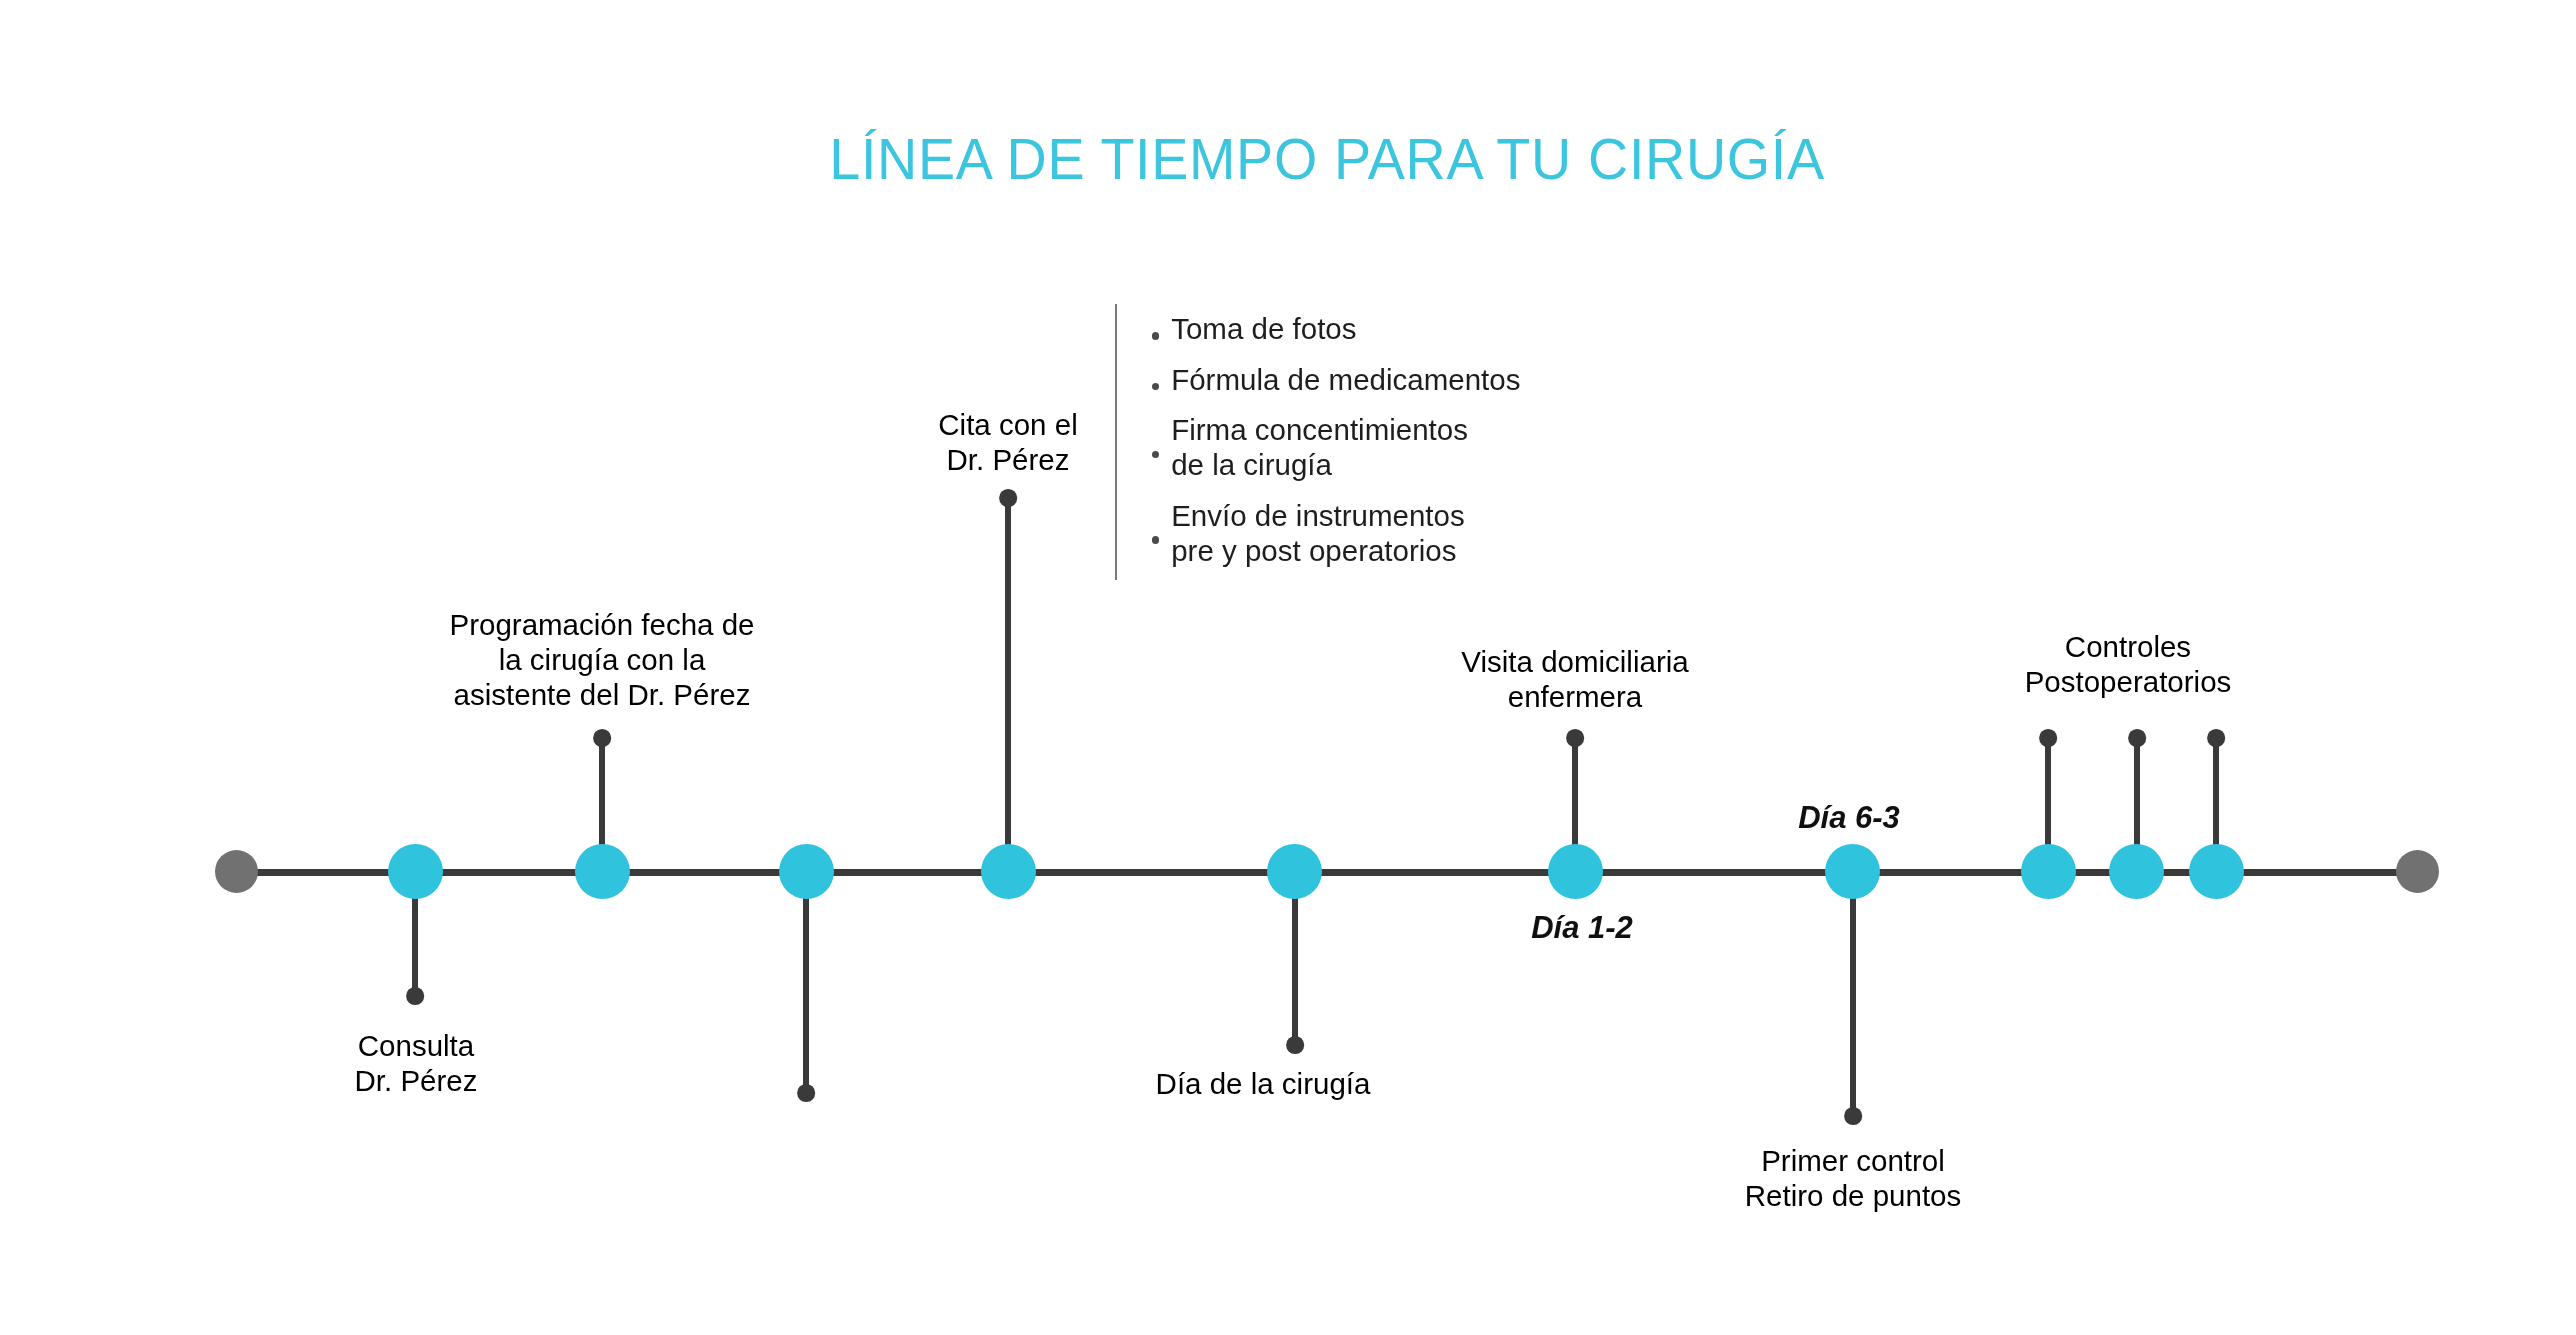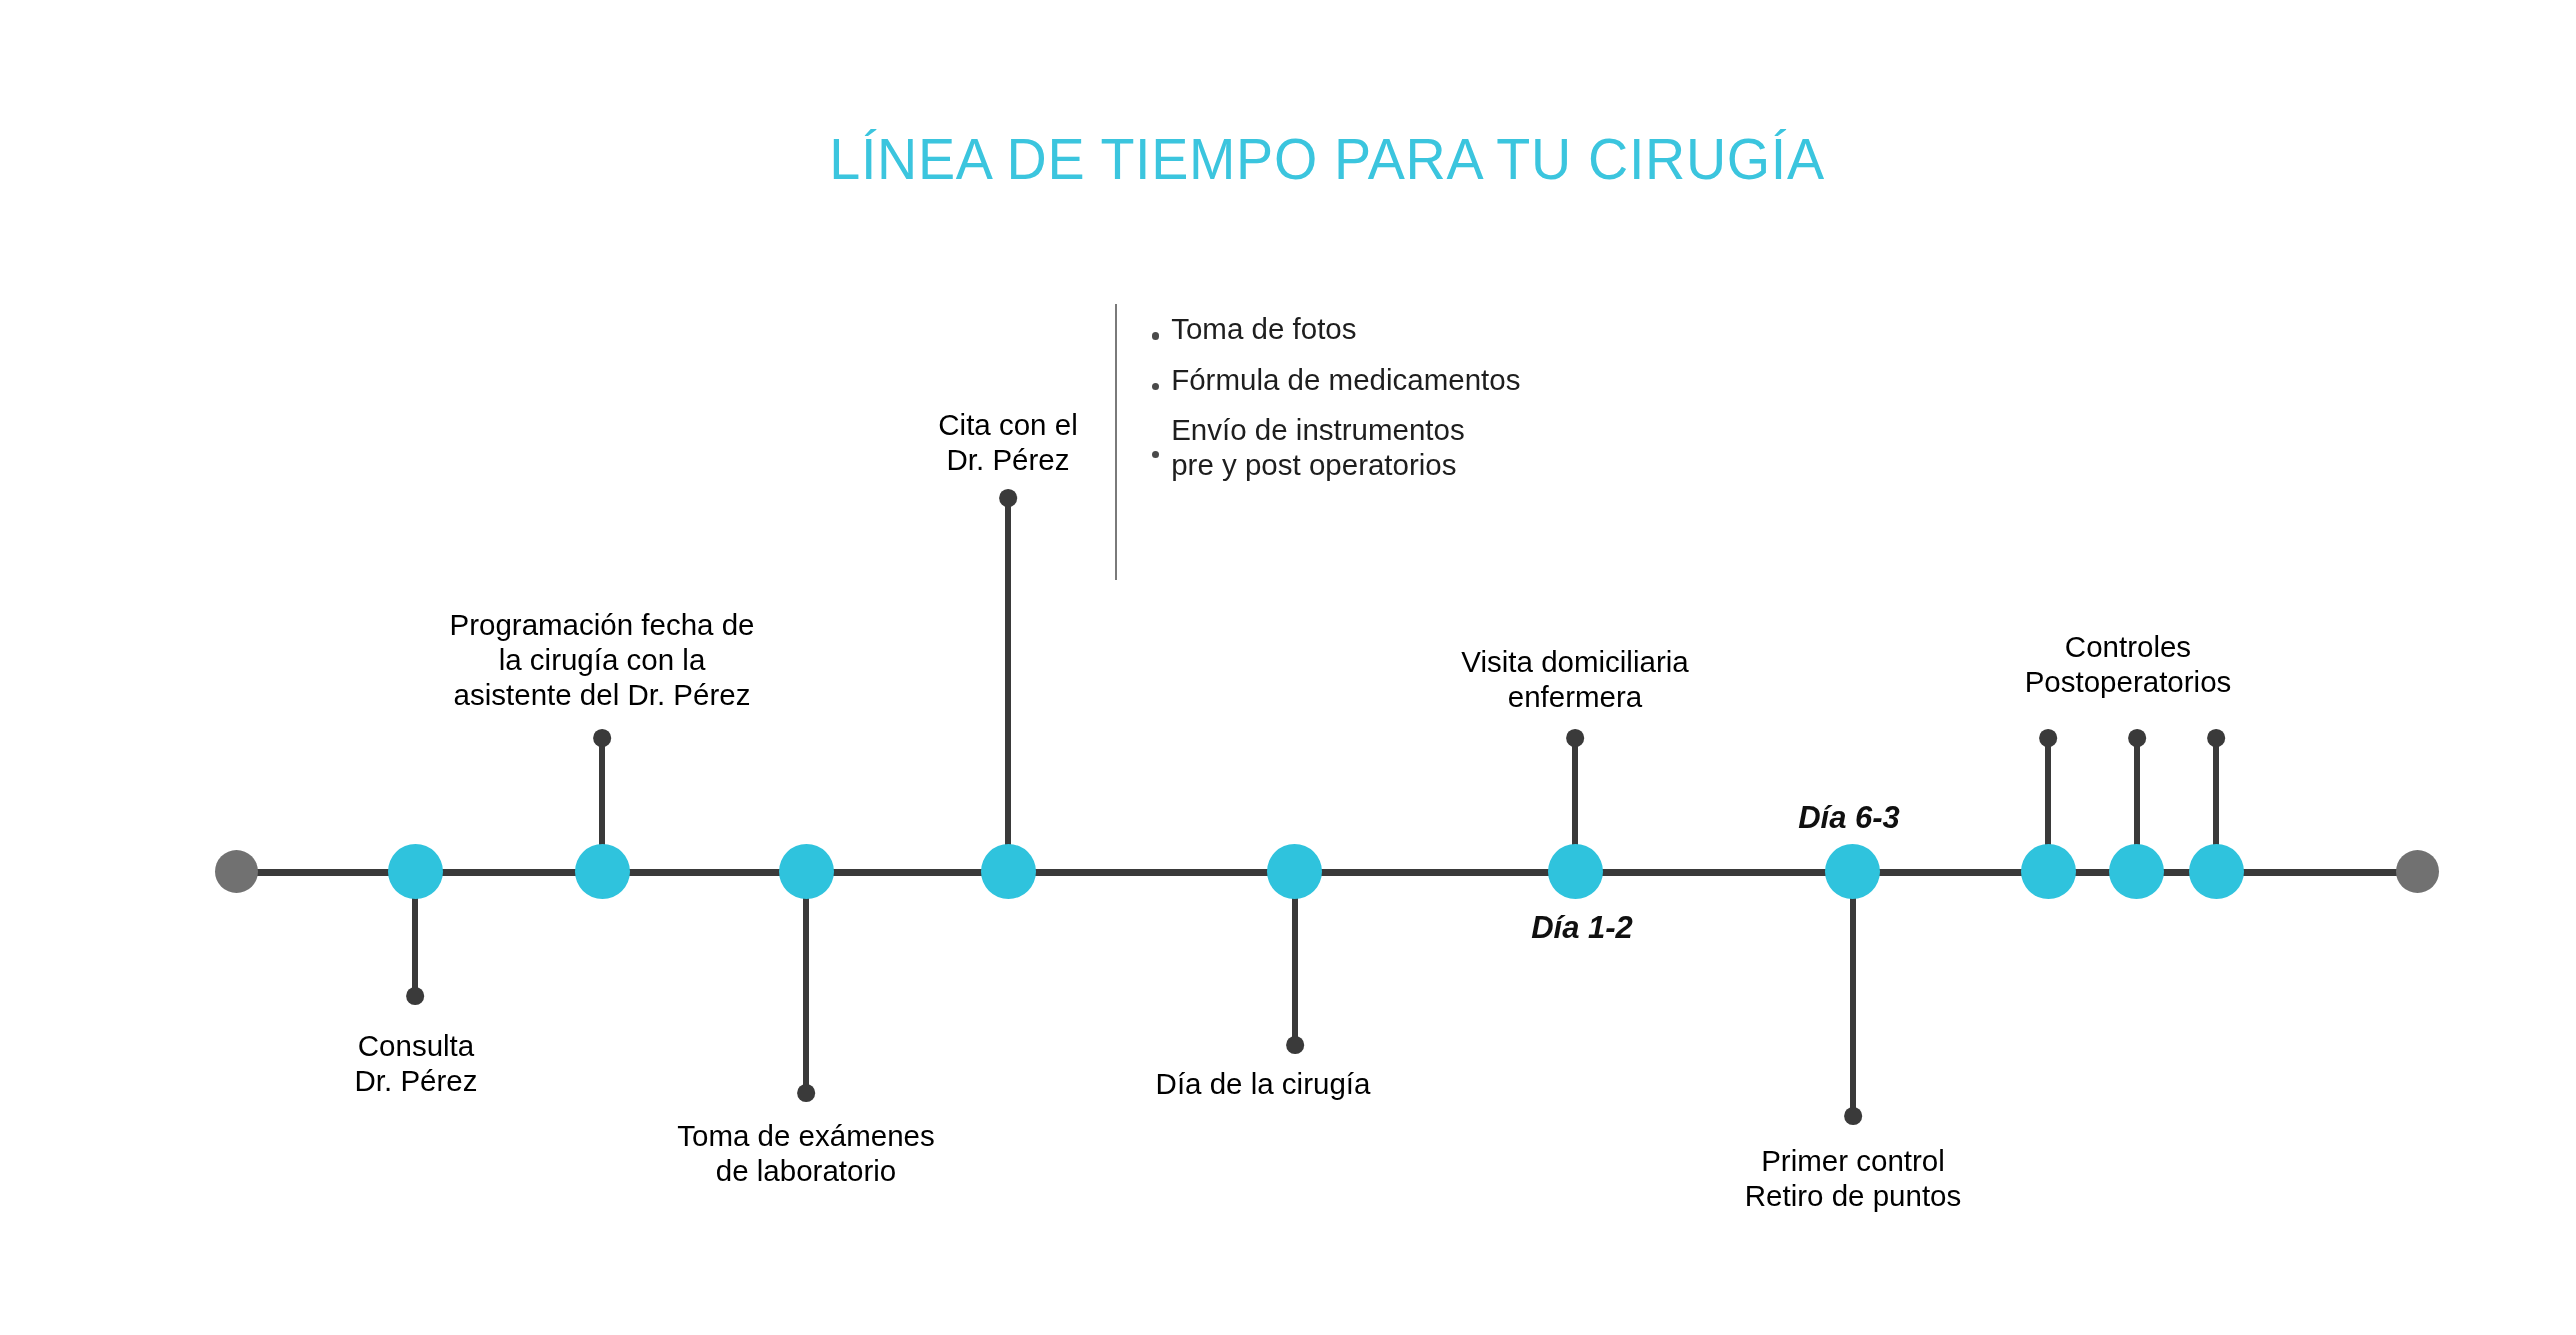--- a/index.html
+++ b/index.html
@@ -122,24 +122,20 @@
 
   <div class="label" style="left:377px;top:1028px;">
     <span class="ln">Consulta</span>
     <span class="ln">Dr. Pérez</span>
   </div>
   <div class="label" style="left:563px;top:607px;">
     <span class="ln">Programación fecha de</span>
     <span class="ln">la cirugía con la</span>
     <span class="ln">asistente del Dr. Pérez</span>
   </div>
-  <div class="label" style="left:767px;top:1118px;">
-    <span class="ln">Toma de exámenes</span>
-    <span class="ln">de laboratorio</span>
-  </div>
   <div class="label" style="left:969px;top:407px;">
     <span class="ln">Cita con el</span>
     <span class="ln">Dr. Pérez</span>
   </div>
   <div class="label" style="left:1224px;top:1066px;">
     <span class="ln">Día de la cirugía</span>
   </div>
   <div class="label" style="left:1536px;top:644px;">
     <span class="ln">Visita domiciliaria</span>
     <span class="ln">enfermera</span>
@@ -165,20 +161,27 @@
     </div>
     <div class="detail-item">
       <span class="bullet-icon"></span>
       <span class="detail-text">
         <span class="ln">Fórmula de medicamentos</span>
       </span>
     </div>
     <div class="detail-item">
       <span class="bullet-icon"></span>
       <span class="detail-text">
+        <span class="ln">Firma concentimientos</span>
+        <span class="ln">de la cirugía</span>
+      </span>
+    </div>
+    <div class="detail-item">
+      <span class="bullet-icon"></span>
+      <span class="detail-text">
         <span class="ln">Envío de instrumentos</span>
         <span class="ln">pre y post operatorios</span>
       </span>
     </div>
   </div>
 
 </div>
 
 
 </body></html>

